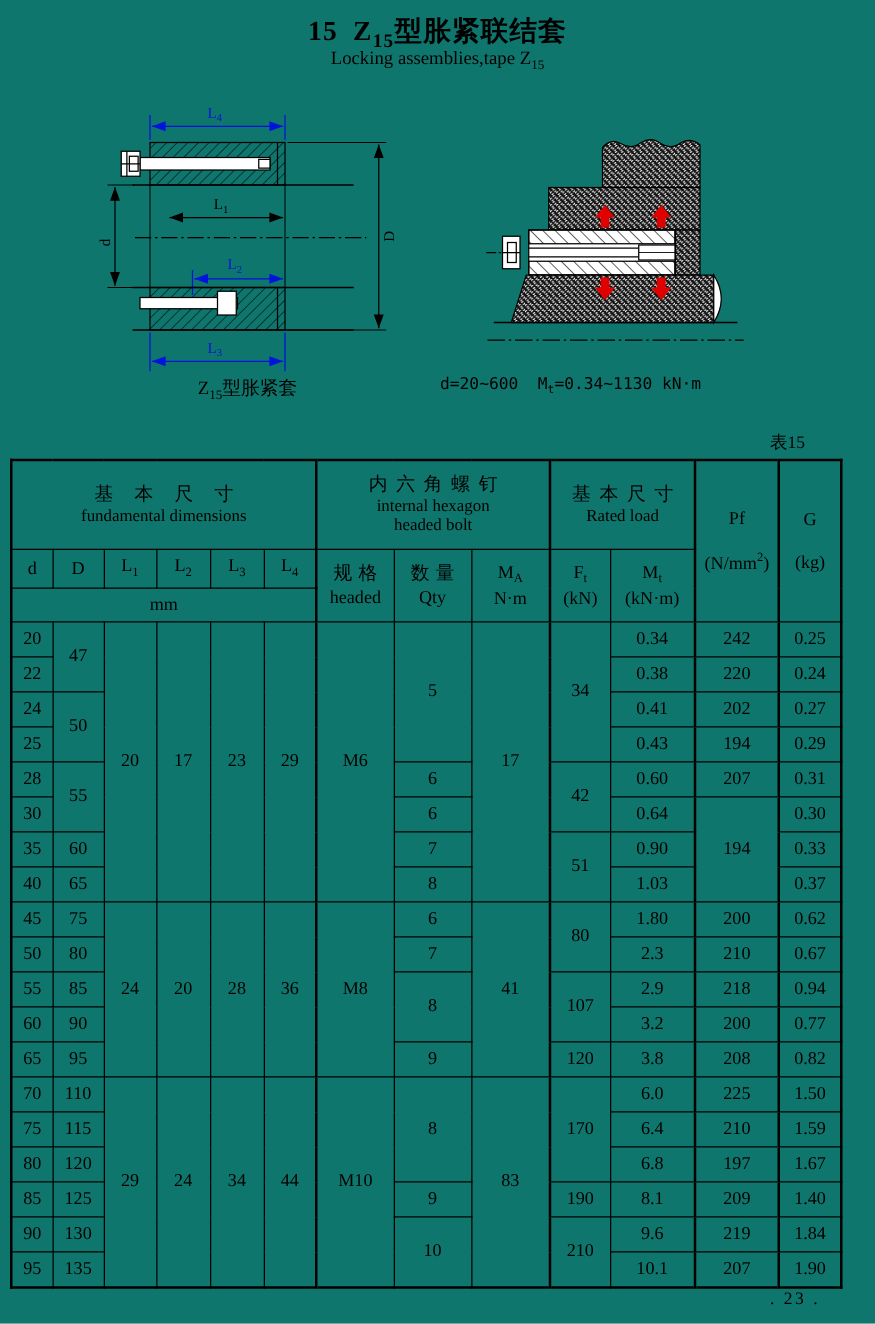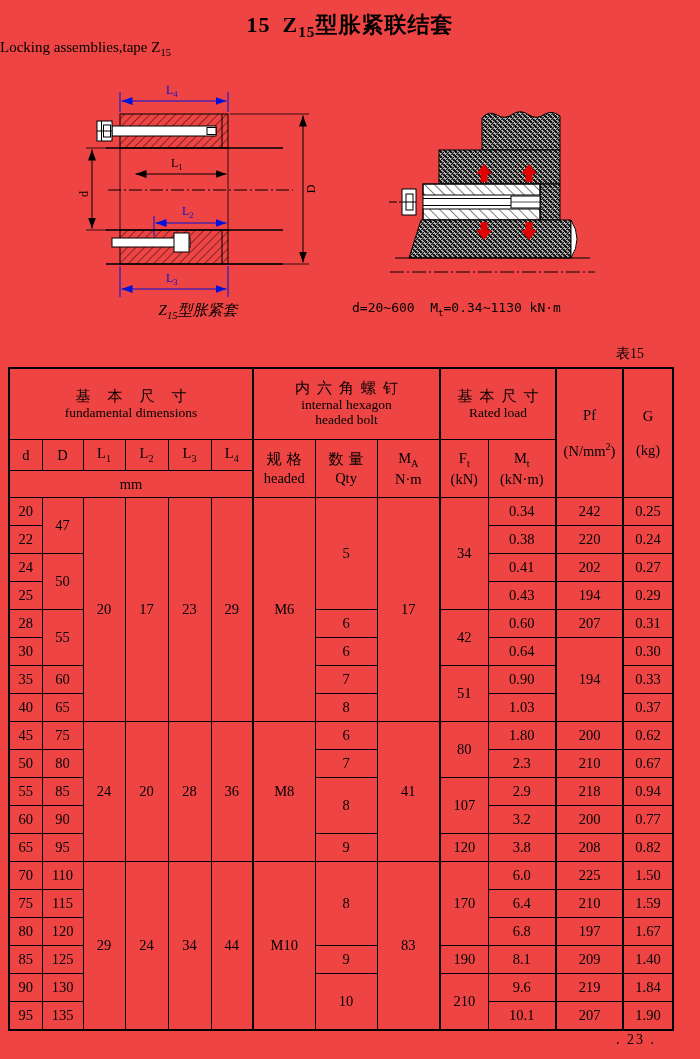--- a/index.html
+++ b/index.html
@@ -1,28 +1,28 @@
 <!DOCTYPE html>
 <html><head>
 <meta charset="utf-8">
 <style>
   html,body { margin:0; padding:0; background:#fff; }
-  .page { position:relative; width:700px; height:1059px; background:#ef4444; color:#000;
+  .page { position:relative; width:700px; height:1059px; background:#0f766e; color:#000;
           font-family:"Liberation Serif","DejaVu Serif",serif; overflow:hidden; }
 
   
   .doc-title { position:absolute; top:10px; left:0; width:100%; text-align:center;
                font-size:22px; font-weight:bold; letter-spacing:1px; }
   .doc-title .num { margin-right:12px; }
-  .doc-subtitle { position:absolute; top:39px; left:0; width:100%; text-align:left; font-size:15px; }
+  .doc-subtitle { position:absolute; top:39px; left:0; width:100%; text-align:center; font-size:15px; }
   sub { font-size:70%; } sup { font-size:70%; }
 
   
   .fig-left { position:absolute; left:78px; top:84px; }
-  .fig-left-caption { position:absolute; left:78px; top:301px; width:240px; text-align:center; font-size:15px;font-style:italic; }
+  .fig-left-caption { position:absolute; left:78px; top:301px; width:240px; text-align:center; font-size:15px; }
   .fig-right { position:absolute; left:385px; top:106px; }
   .fig-right-note { position:absolute; left:352px; top:300px; font-family:"DejaVu Sans Mono",monospace;
                     font-size:13px; white-space:pre; }
   .fig-right-note sub { font-size:9px; }
 
   
   .tbl-title { position:absolute; top:341px; left:0; width:100%; text-align:center;
                font-size:17px; font-weight:bold; }
   .tbl-tag { position:absolute; top:345px; left:616px; font-size:14px; }
 

